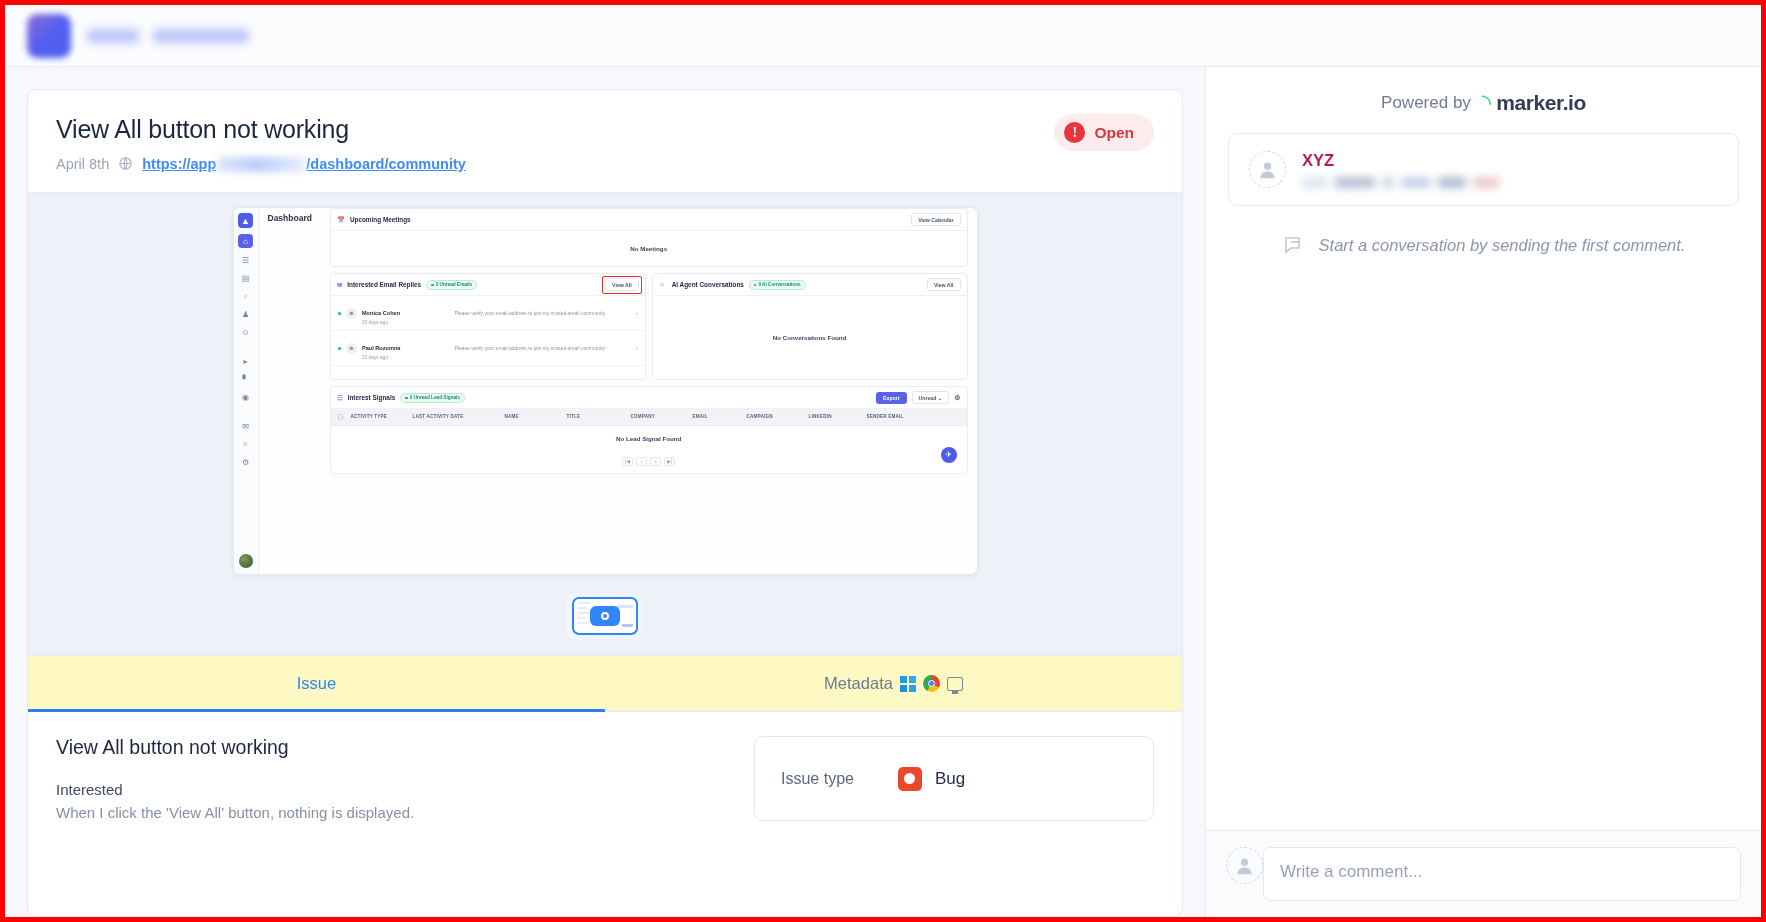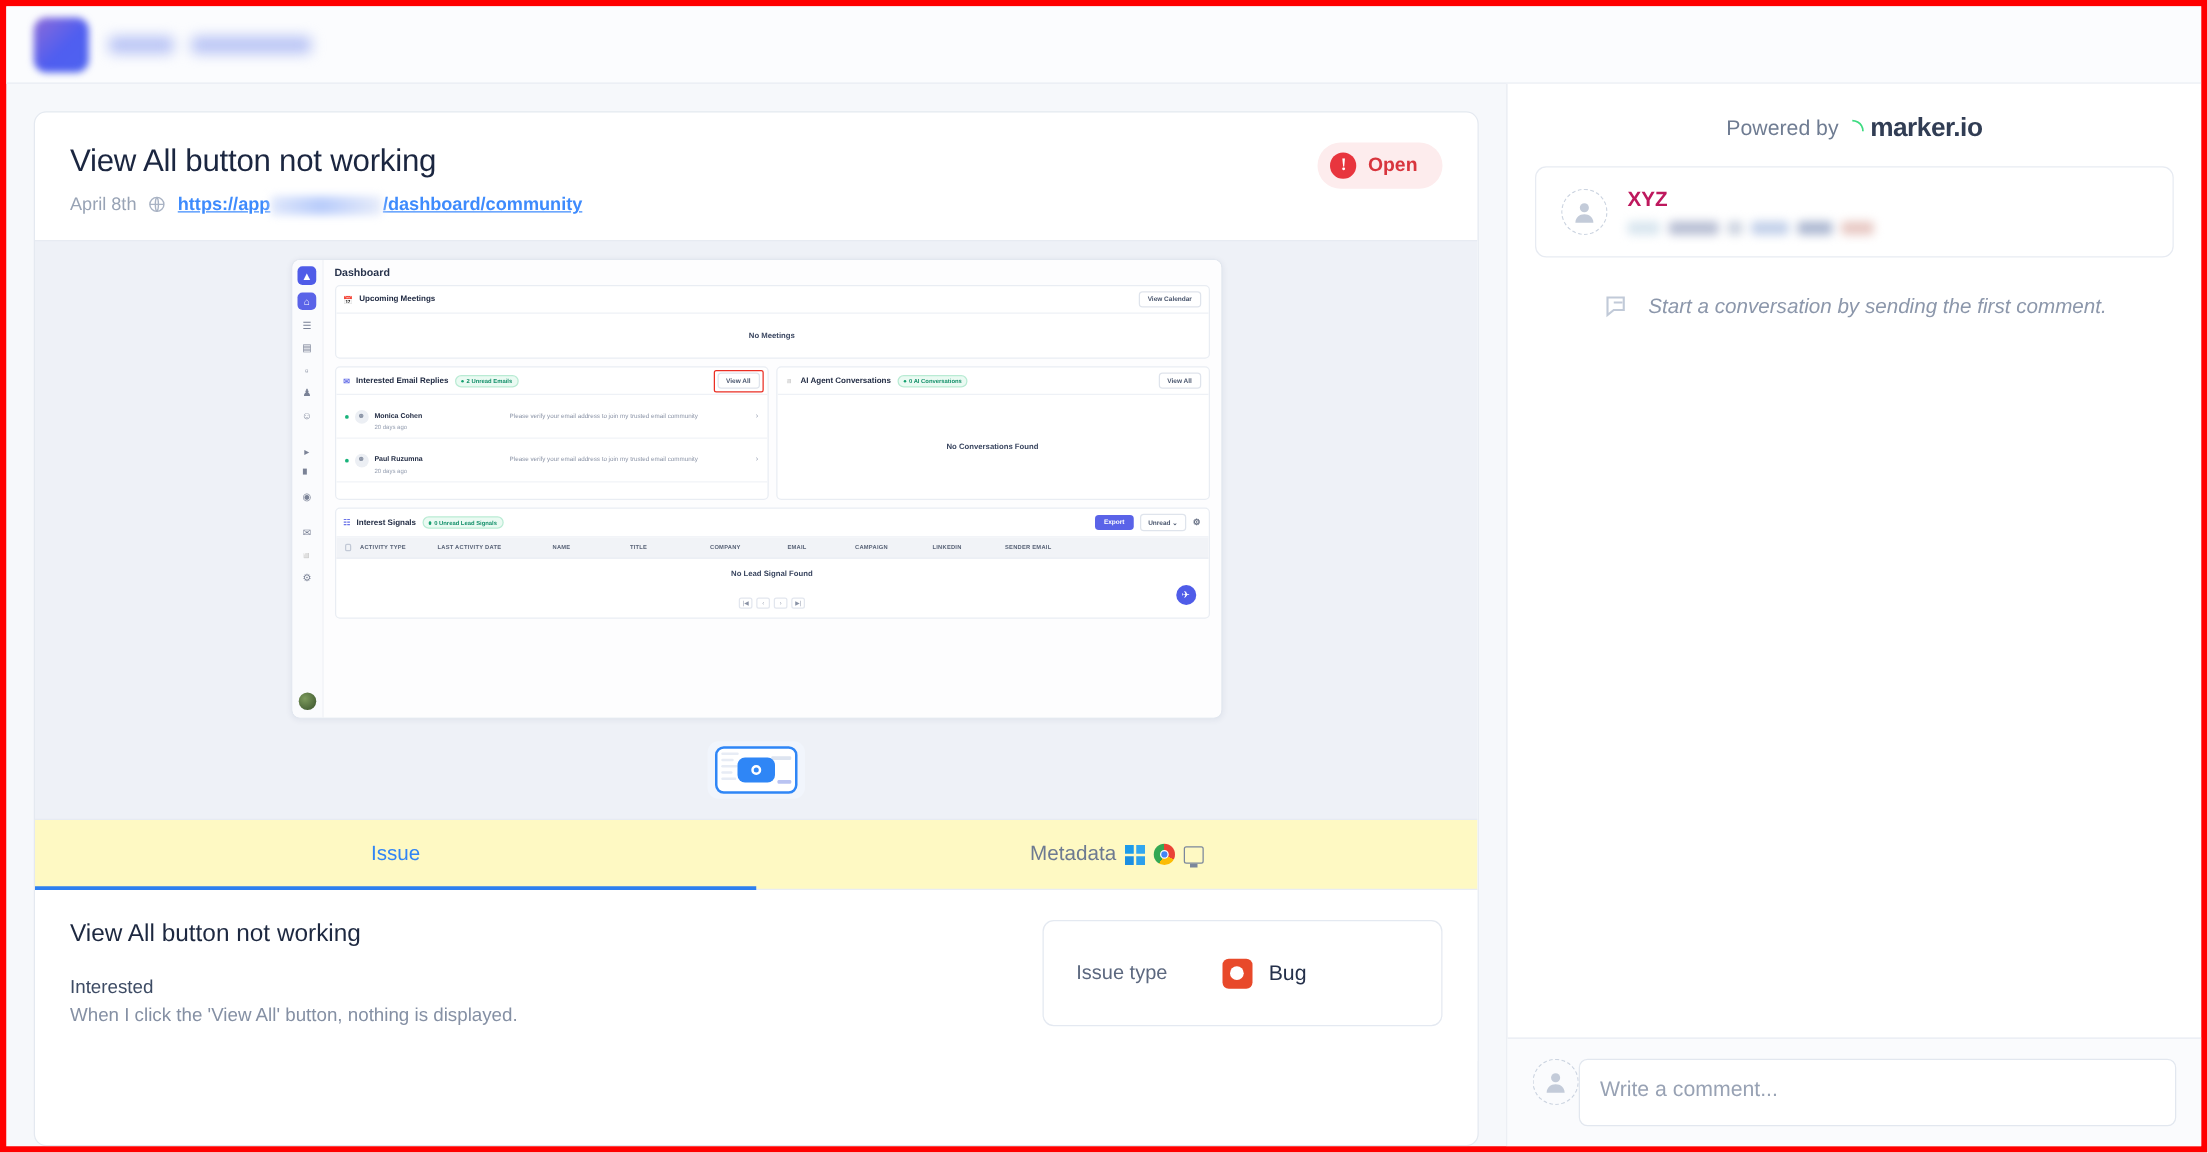--- a/index.html
+++ b/index.html
@@ -122,21 +122,21 @@
   .mini-ic { width: 14px; height: 12px; display:flex; align-items:center; justify-content:center;
              color: #7a8296; font-size: 8px; }
   .mini-ic.act { background: #5a63e8; border-radius: 4px; color: #fff; width: 15px; height: 14px; }
   .mini-sep { height: 5px; }
   .mini-avatar {
     width: 14px; height: 14px; border-radius: 50%;
     background: radial-gradient(circle at 35% 35%, #7d9b5d, #37502a);
     margin-top: auto; margin-bottom: 6px;
   }
 
-  .mini-main { flex: 1 1 auto; display: flex; flex-direction: column; background: #fdfdfe; }
+  .mini-main { flex: 1 1 auto; display: flex; flex-direction: row; background: #fdfdfe; }
   .mini-crumb {
     height: 20px; display: flex; align-items: center; gap: 4px;
     padding: 0 9px; font-size: 8.5px; font-weight: 700; color: #28334c;
   }
   .mini-body { padding: 0 9px 7px 9px; display: flex; flex-direction: column; gap: 6px; flex: 1 1 auto; }
 
   .mini-panel {
     border: 1px solid #e9edf3; border-radius: 4px; background: #fff; overflow: hidden;
   }
   .mini-ph {
@@ -255,21 +255,21 @@
   }
   .ic-mon::after { content:""; position:absolute; left: 4px; bottom: -4.5px; width: 6px; height: 3px; background: #7b879c; }
 
   
   .details { background: #fff; padding: 24px 28px 28px 28px; display: flex; gap: 24px; }
   .det-left { flex: 1 1 auto; }
   .det-title { font-size: 19.5px; color: #1d2840; font-weight: 400; }
   .det-lbl { margin-top: 22px; font-size: 15px; color: #3d4b64; }
   .det-desc { margin-top: 6px; font-size: 15px; color: #8590a4; }
   .type-card {
-    width: 320px; flex: none;
+    width: 400px; flex: none;
     border: 1px solid #e4e9f1; border-radius: 9px;
     padding: 22px 26px; display: flex; align-items: center; gap: 44px;
   }
   .type-lbl { font-size: 16px; color: #5c687f; }
   .type-val { display: flex; align-items: center; gap: 13px; }
   .bug-ic {
     width: 24px; height: 24px; border-radius: 5px; background: #e8492a;
     display: flex; align-items: center; justify-content: center;
   }
   .bug-ic i { width: 11px; height: 11px; border-radius: 50%; background: #fff; }

